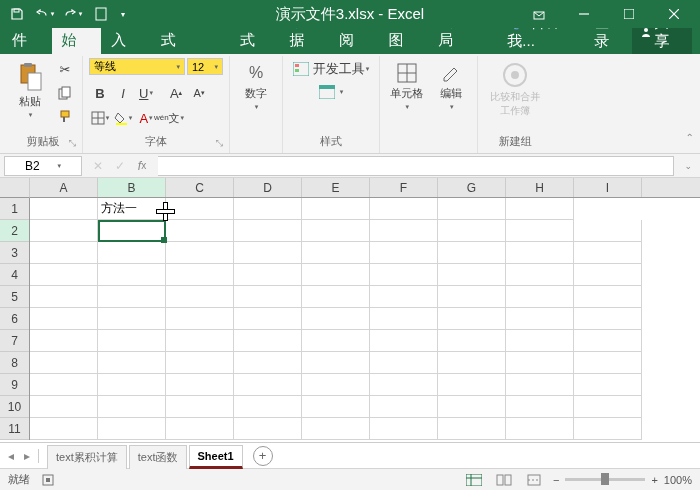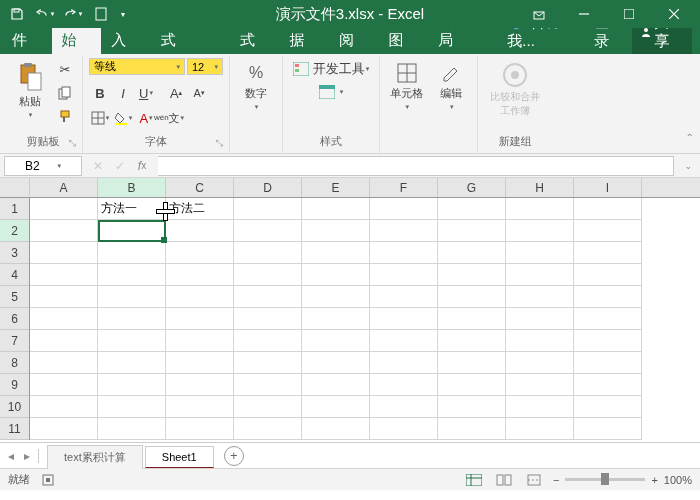--- a/index.html
+++ b/index.html
@@ -42,22 +42,22 @@
 .cell{width:68px;border-right:1px solid #d4d4d4;border-bottom:1px solid #d4d4d4;padding:0 3px;display:flex;align-items:center;font-size:12px}
 .colhdr.sel-hdr,.rowhdr.sel-hdr{background:#d3f0e0}
 .sel-cell{position:absolute;border:2px solid #217346;pointer-events:none}
 .sel-handle{position:absolute;width:6px;height:6px;background:#217346;right:-3px;bottom:-3px}
 .cursor-plus{position:absolute;width:18px;height:18px;pointer-events:none}
 .cursor-plus::before,.cursor-plus::after{content:"";position:absolute;background:#fff;border:1px solid #000}
 .cursor-plus::before{left:7px;top:0;width:3px;height:17px}
 .cursor-plus::after{left:0;top:7px;width:17px;height:3px}
 .sheettabs{height:26px;background:#fff;border-top:1px solid #ccc;display:flex;align-items:center;padding:0 8px;gap:2px}
 .nav-arrows{display:flex;gap:4px;color:#888;padding-right:8px;border-right:1px solid #ccc;margin-right:6px}
-.stab{padding:4px 16px;border:1px solid #ccc;border-bottom:none;background:#fff;font-size:11px;position:relative;top:1px}
-.stab.active{border-bottom:1px solid #7f1d1d;font-weight:400}
+.stab{padding:4px 8px;border:1px solid #ccc;border-bottom:none;background:#fff;font-size:11px;position:relative;top:1px}
+.stab.active{border-bottom:3px solid #7f1d1d;font-weight:700}
 .stab:not(.active){background:#f3f3f3;color:#666}
 .add-sheet{width:20px;height:20px;border:1px solid #999;border-radius:50%;display:flex;align-items:center;justify-content:center;margin-left:8px;font-size:13px;color:#666}
 .status{height:22px;background:#f3f3f3;border-top:1px solid #d4d4d4;display:flex;align-items:center;padding:0 8px;font-size:11px;color:#555}
 .status-right{margin-left:auto;display:flex;align-items:center;gap:8px}
 .viewbtn{width:22px;height:18px;display:flex;align-items:center;justify-content:center}
 .zoom{display:flex;align-items:center;gap:6px}
 .slider{width:80px;height:3px;background:#c8c8c8;position:relative}
 .slider-thumb{position:absolute;width:8px;height:12px;background:#888;top:-5px;left:36px}
 .collapse-arrow{position:absolute;right:6px;bottom:4px;font-size:9px;color:#888}
 svg{display:block}
@@ -337,21 +337,20 @@
     <div class="rowhdr">7</div>
     <div class="rowhdr">8</div>
     <div class="rowhdr">9</div>
     <div class="rowhdr">10</div>
     <div class="rowhdr">11</div>
   </div>
   <div class="cells">
     <div class="row">
         <div class="cell"></div>
         <div class="cell">方法一</div>
-        <div class="cell">方法二</div>
         <div class="cell"></div>
         <div class="cell"></div>
         <div class="cell"></div>
         <div class="cell"></div>
         <div class="cell"></div>
         <div class="cell"></div>
       </div>
     <div class="row">
         <div class="cell"></div>
         <div class="cell"></div>
@@ -465,20 +464,21 @@
     <div class="sel-cell" style="left:68px;top:22px;width:68px;height:22px">
         <div class="sel-handle"></div>
       </div>
     <div class="cursor-plus" style="left:126px;top:4px"></div>
   </div>
 </div>
 
 <div class="sheettabs">
   <div class="nav-arrows">◂ &nbsp; ▸</div>
   <div class="stab">text累积计算</div>
+  <div class="stab">text函数</div>
   <div class="stab active">Sheet1</div>
   <div class="add-sheet">+</div>
 </div>
 
 <div class="status">
   <span>就绪</span>
   <span style="margin-left:12px">
       <svg width="12" height="12">
         <rect x="1" y="1" width="10" height="10" fill="none" stroke="#777"></rect>
         <rect x="4" y="4" width="4" height="4" fill="#777"></rect>

